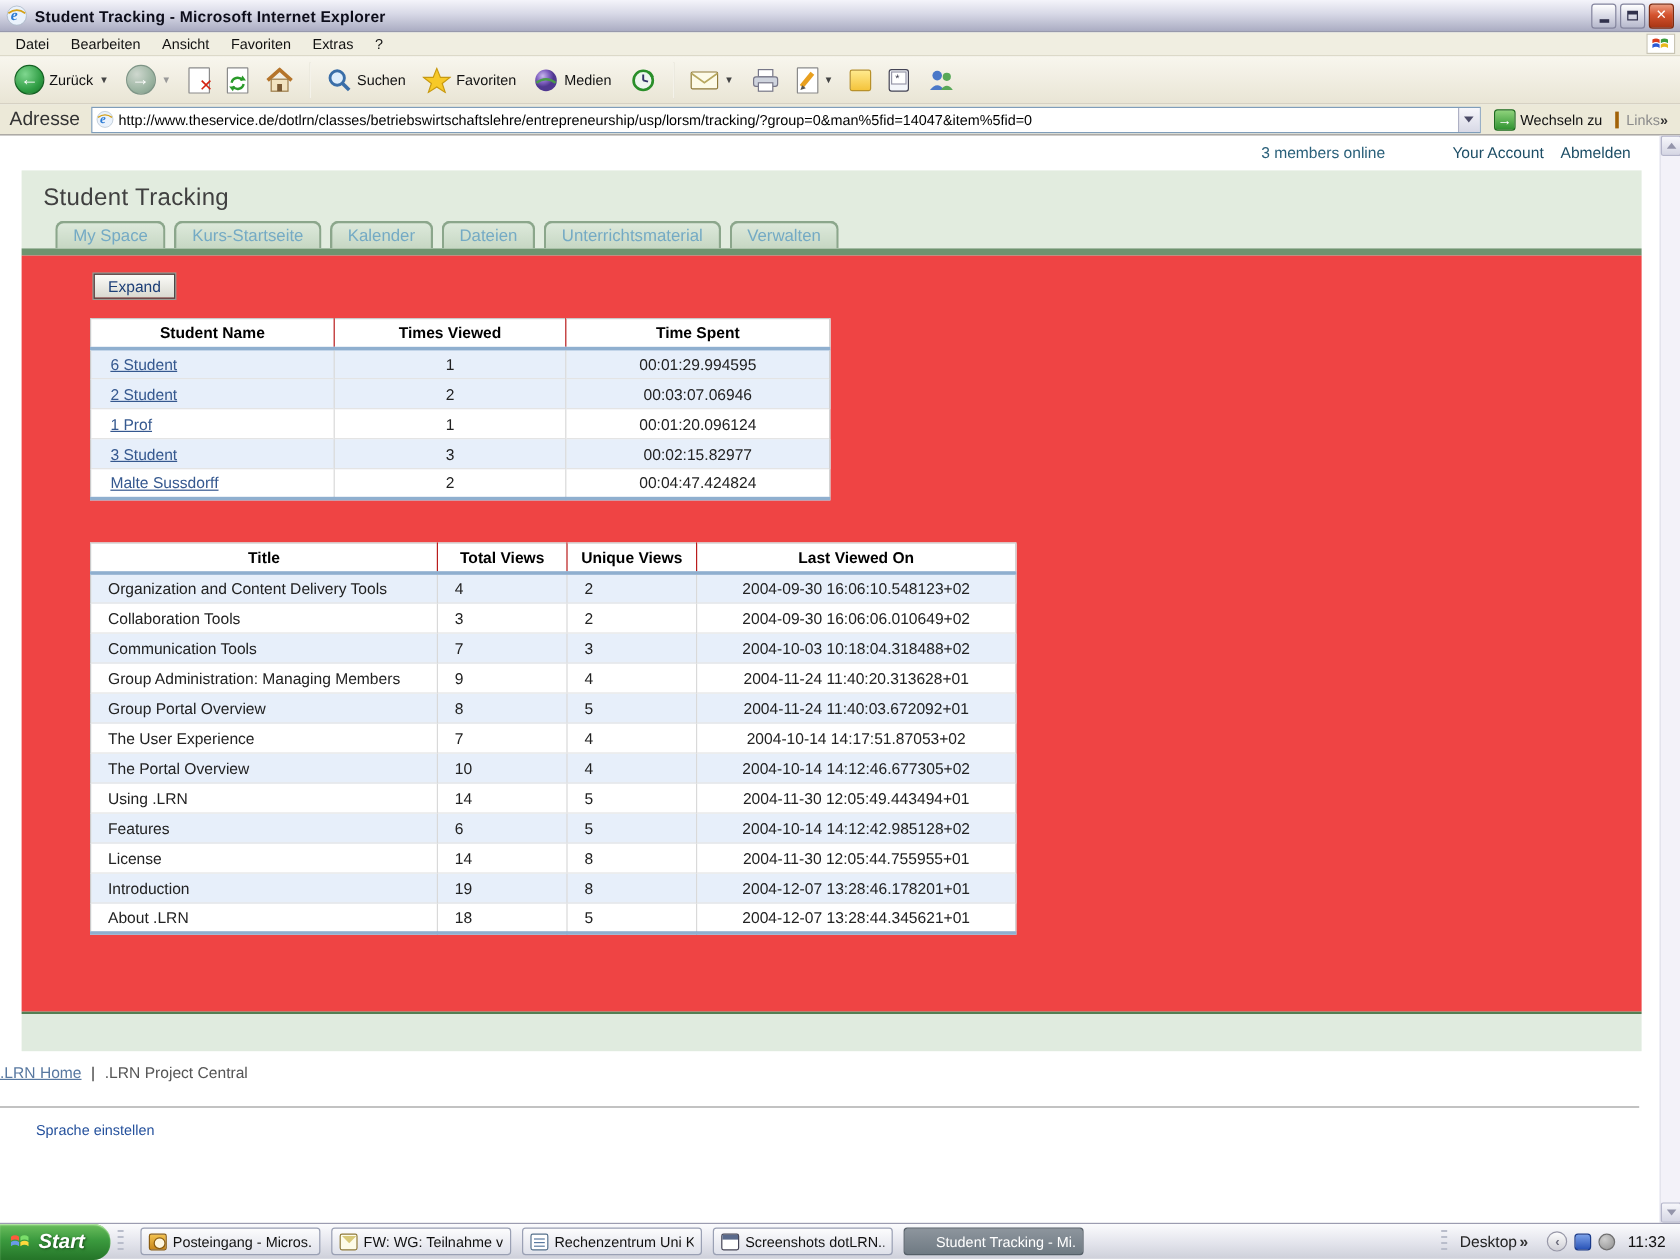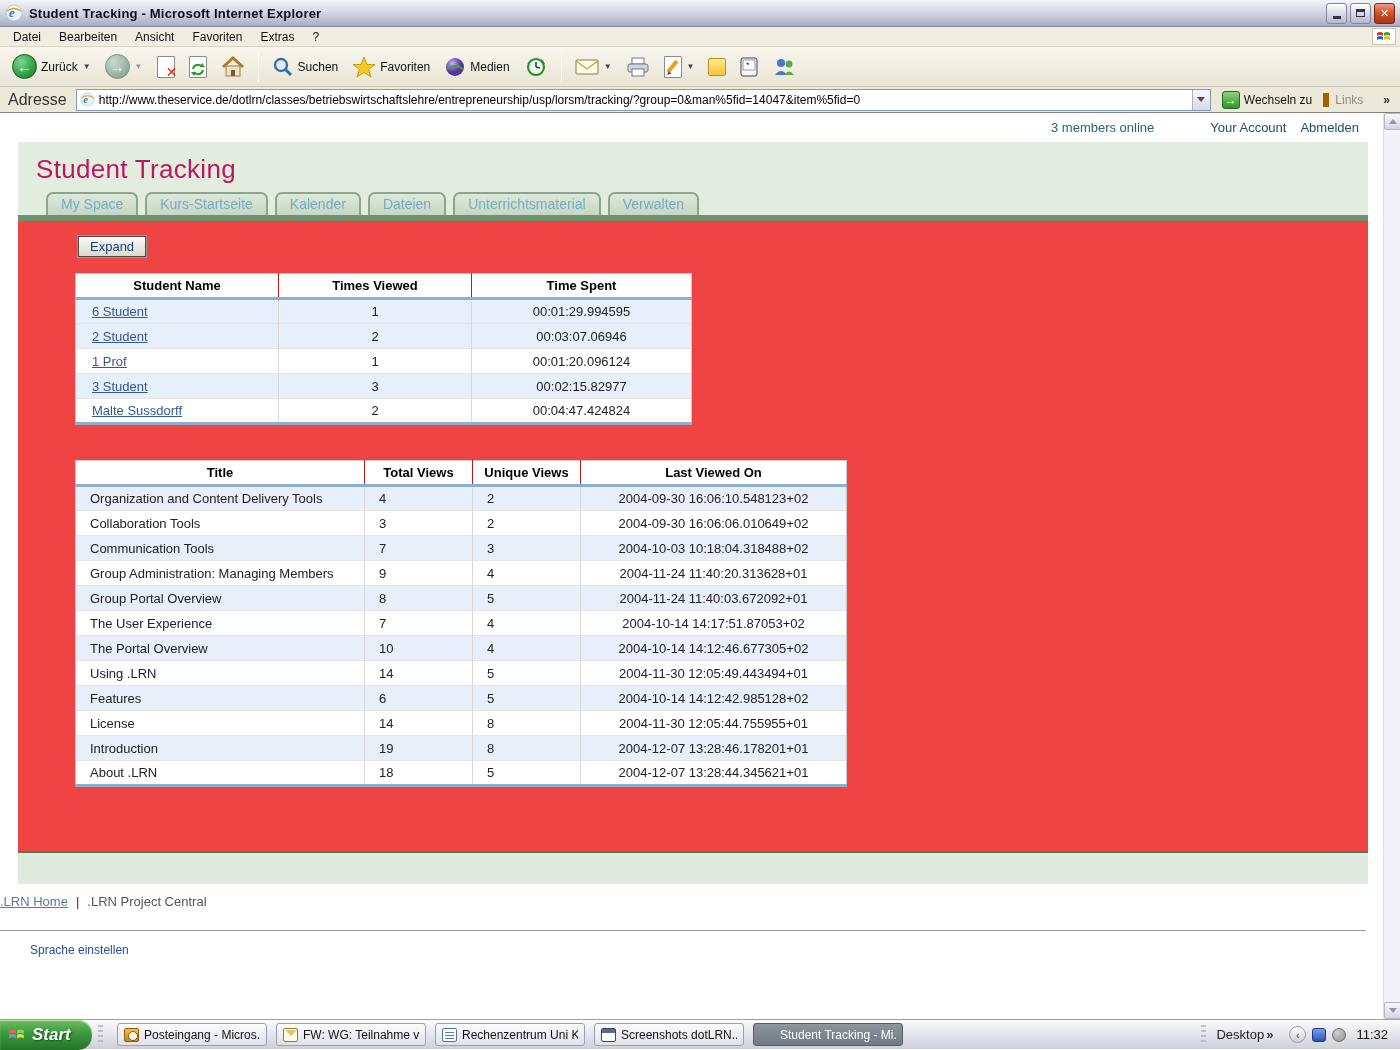--- a/index.html
+++ b/index.html
@@ -40,33 +40,33 @@
 
 
 .addressbar{height:26px;display:flex;align-items:center;background:#ece9d8;border-bottom:1px solid #848284;padding:0 4px;gap:5px}
 .addr-label{font-size:16px;color:#333;padding:0 4px}
 .addr-field{flex:1;height:22px;background:#fff;border:1px solid #7f9db9;display:flex;align-items:center;padding-left:3px;position:relative}
 .addr-field .url{flex:1;border:0;outline:0;font-size:12px;font-family:"Liberation Sans","DejaVu Sans",sans-serif;color:#000;margin-left:4px;background:transparent}
 .addr-drop{width:18px;height:20px;background:linear-gradient(#f6f6fb,#d8d9e6);border-left:1px solid #aeb0c4;display:flex;align-items:center;justify-content:center}
 .tri-down{width:0;height:0;border-left:4px solid transparent;border-right:4px solid transparent;border-top:5px solid #4a4a66}
 .go-btn{display:flex;align-items:center;gap:4px;padding:1px 6px;font-size:12px;color:#111}
 .go-ic{width:18px;height:18px;border-radius:3px;background:linear-gradient(#8fd37c,#2f9330);border:1px solid #1d6c1e;color:#fff;display:flex;align-items:center;justify-content:center;font-weight:bold;font-size:12px}
-.links-area{display:flex;align-items:center;gap:20px;color:#8a8a8a;font-size:12px;padding:0 6px;border-left:6px solid #a16207}
+.links-area{display:flex;align-items:center;gap:0;color:#8a8a8a;font-size:12px;padding:0 6px;border-left:3px solid #a16207}
 .chev{color:#333;font-weight:bold}
 
 
 .viewport{position:relative;height:906px;background:#fff;overflow:hidden}
 .page{margin-right:17px;height:100%;position:relative}
 .user-bar{height:29px;display:flex;align-items:center;justify-content:flex-end;padding-right:24px;gap:14px;font-size:13px}
 .user-bar .members{color:#2a607a;margin-right:42px}
 .user-bar a{color:#1d4e66;text-decoration:none}
 
 .panel{margin-left:18px;width:1350px}
 .panel-head{background:#e2ecdf;padding:12px 0 0 10px}
-.panel-head h1{font-size:26px;font-weight:normal;color:#be185d;letter-spacing:.3px;margin-left:8px}
+.panel-head h1{font-size:20px;font-weight:normal;color:#404040;letter-spacing:.3px;margin-left:8px}
 .tabs{display:flex;gap:7px;margin:7px 0 0 18px}
 .tab{display:inline-block;padding:2px 13px 3px;font-size:14px;color:#74aac4;
  background:linear-gradient(#dde9db,#c6d7c3);border:2px solid #8ba68b;border-bottom:0;border-radius:7px 7px 0 0}
 .green-bar{height:6px;background:#6f936f}
 .panel-body{background:#ef4444;height:630px;padding:15px 0 0 57px}
 
 .expand-btn{margin-left:3px;padding:2px 11px;font-size:13px;color:#1d3f77;
  background:linear-gradient(#fbfbf8,#d9d9d0);border:1px solid #4a4a4a;box-shadow:0 0 0 1px #9a9a92}
 
 table{border-collapse:collapse;table-layout:fixed;background:#fff;font-size:13px}

